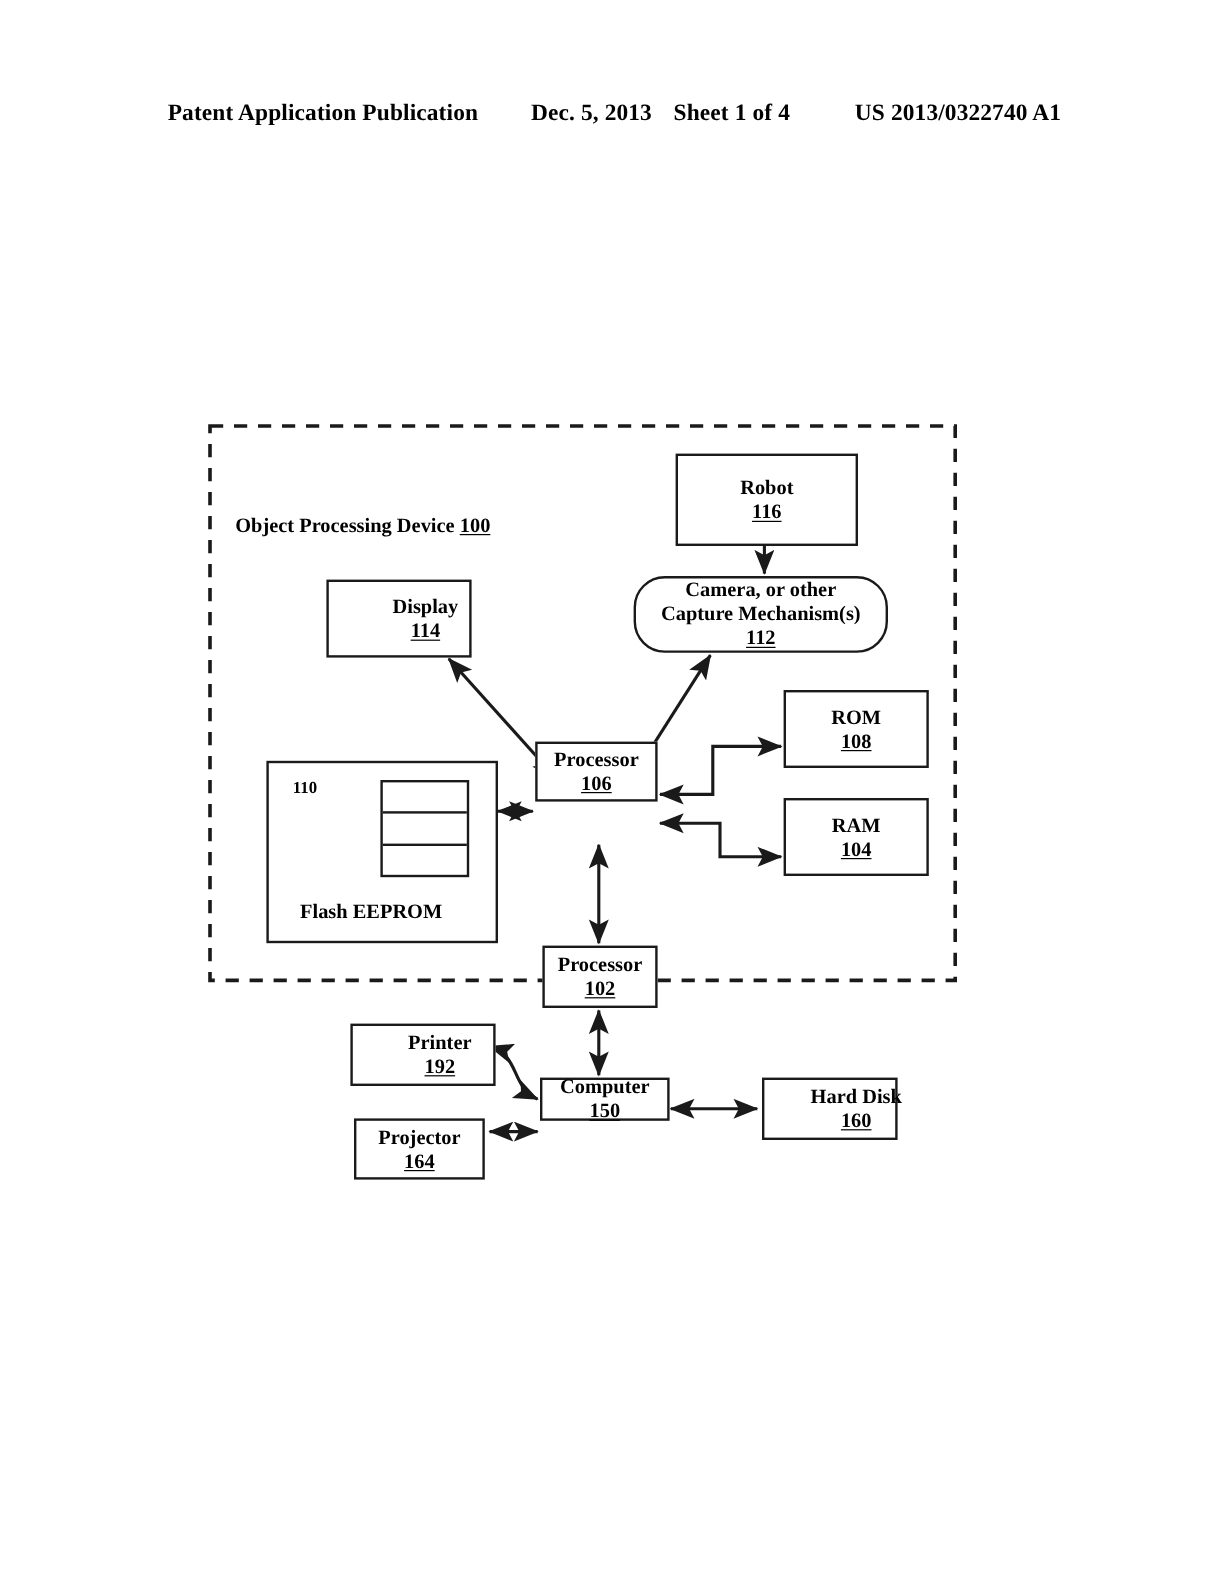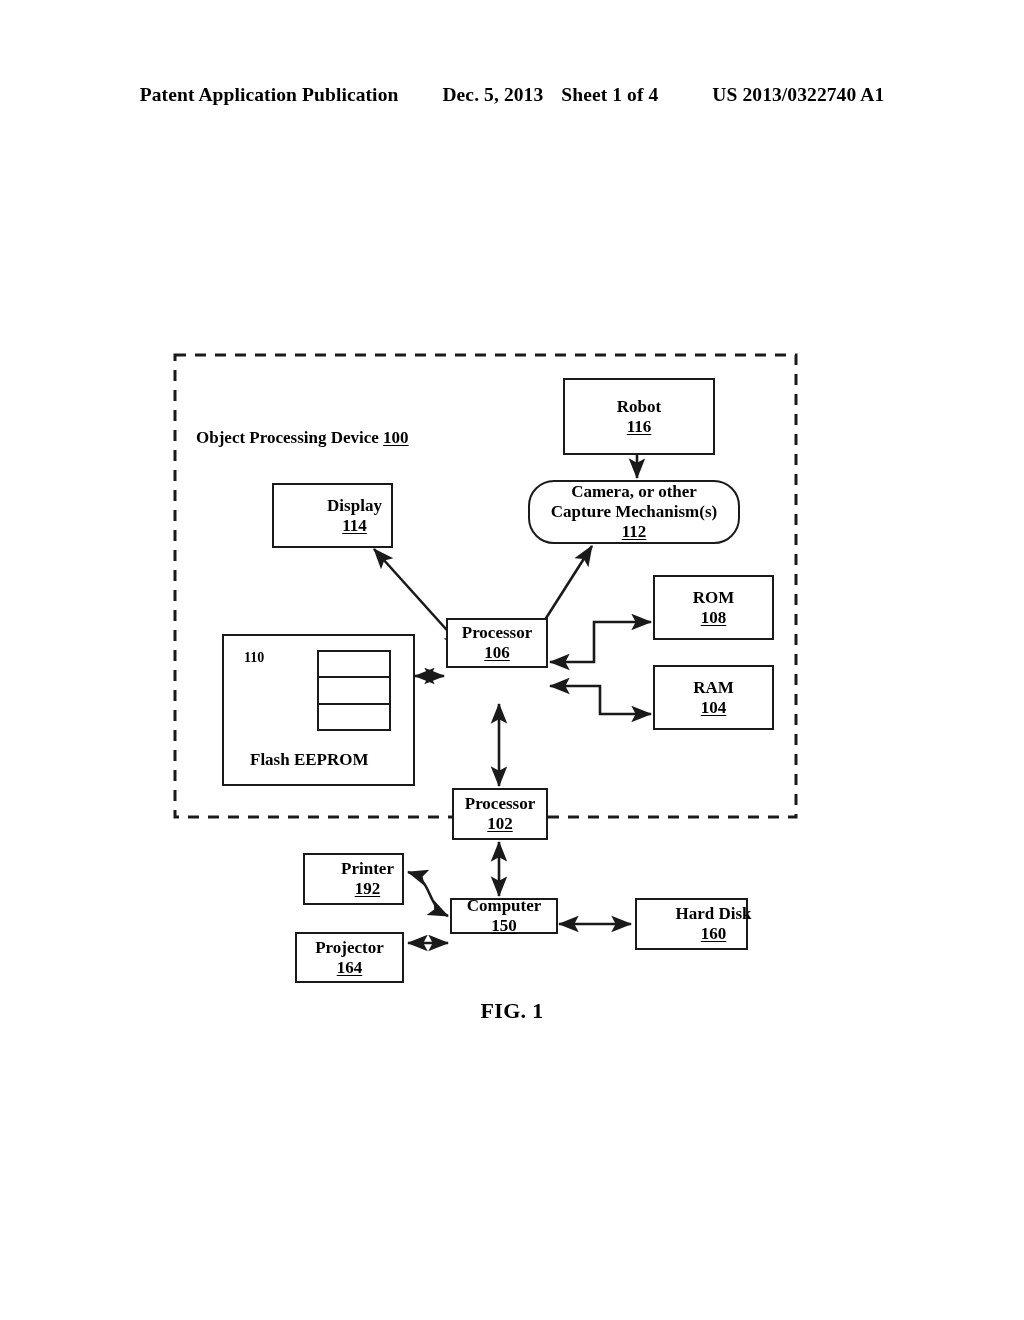--- a/index.html
+++ b/index.html
@@ -234,30 +234,29 @@
   <div class="node" id="node-interface" style="left:452px; top:788px; width:96px; height:52px;">
     <span class="ln">Processor</span>
     <span class="ln ref">102</span>
   </div>
 
   <div class="node" id="node-computer" style="left:450px; top:898px; width:108px; height:36px;">
     <span class="ln">Computer</span>
     <span class="ln ref">150</span>
   </div>
 
-  <div class="node" id="node-printer" style="left:303px; top:853px; width:101px; height:52px;padding-left:28px;">
+  <div class="node" id="node-printer" style="left:292px; top:853px; width:121px; height:52px;padding-left:28px;">
     <span class="ln">Printer</span>
     <span class="ln ref">192</span>
   </div>
 
   <div class="node" id="node-projector" style="left:295px; top:932px; width:109px; height:51px;">
     <span class="ln">Projector</span>
     <span class="ln ref">164</span>
   </div>
 
   <div class="node" id="node-harddisk" style="left:635px; top:898px; width:113px; height:52px;padding-left:44px;">
     <span class="ln">Hard Disk</span>
     <span class="ln ref">160</span>
   </div>
 
-  <div id="fig-caption">FIG. 1</div>
 
 </div>
 
 </body></html>

